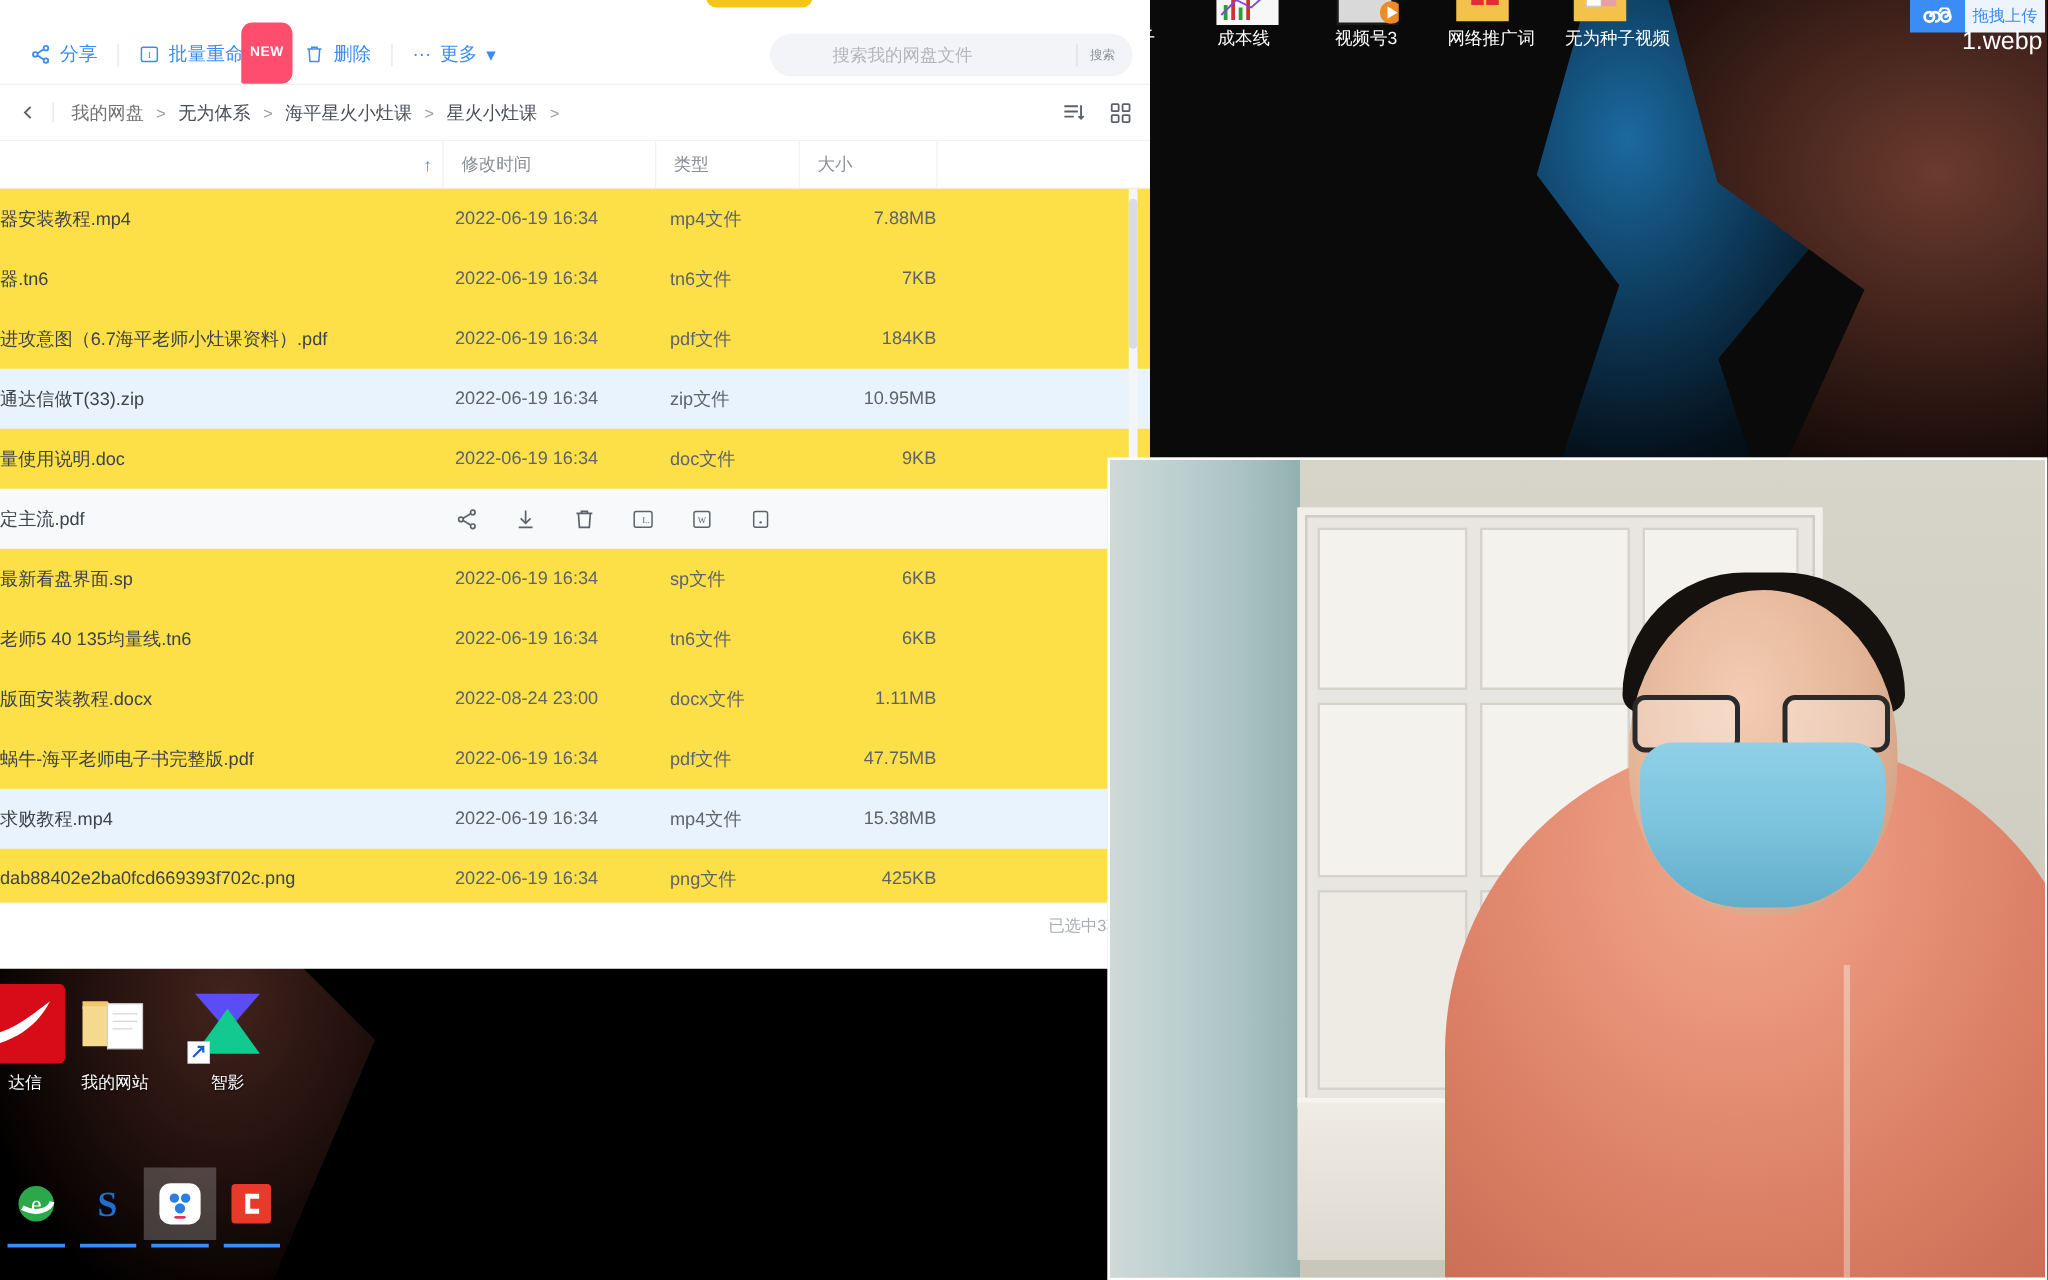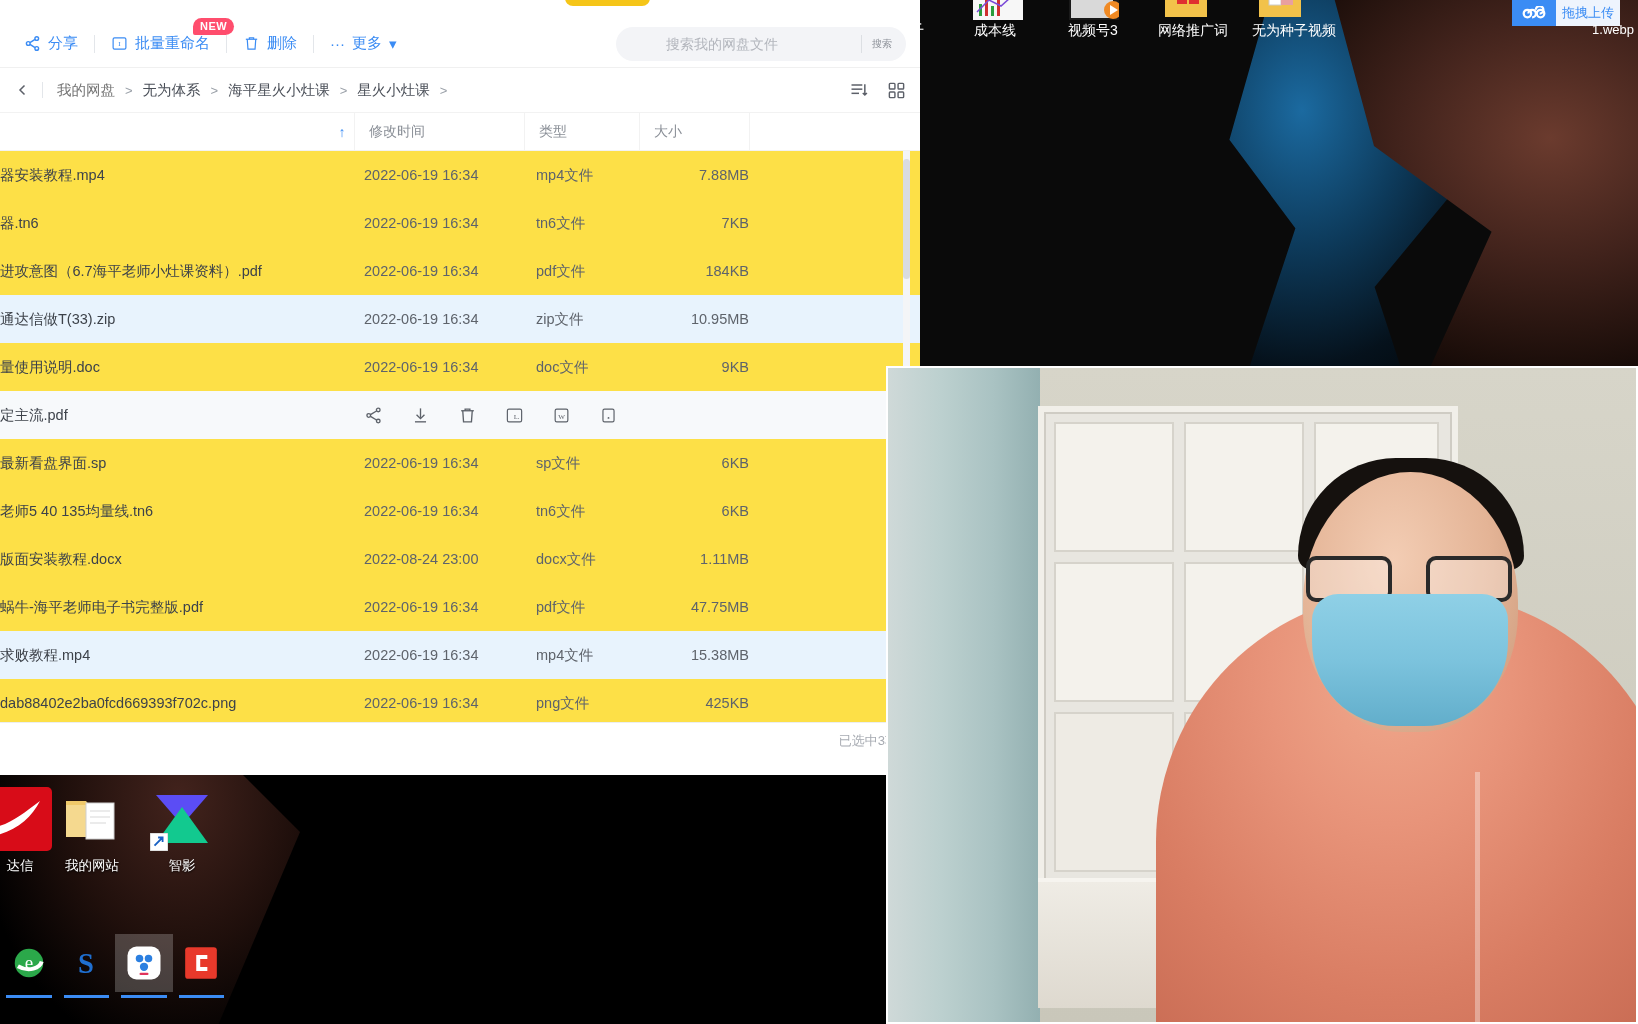--- a/index.html
+++ b/index.html
@@ -36,21 +36,21 @@
     color: #3b8cf4; font-size: 15px; padding: 4px 10px;
     cursor: pointer; position: relative; white-space: nowrap;
   }
   .tb-btn .lbl { color: #3b8cf4; }
   .tb-sep { width:1px; height:18px; background:#e3e6ea; margin: 0 6px; }
   .tb-icon { width:17px; height:17px; display:inline-block; position:relative; }
 
   .badge-new {
     position: absolute; top: -12px; left: 92px;
     background: #ff4d6d; color: #fff; font-size: 11px; font-weight: bold;
-    padding: 2px 7px; border-radius: 9px 9px 9px 2px; line-height: 1.2;
+    padding: 18px 7px; border-radius: 9px 9px 9px 2px; line-height: 1.2;
     letter-spacing: .5px;
   }
 
   .search-wrap {
     margin-left: auto; display:flex; align-items:center;
     width: 290px; height: 34px; background: #f3f4f7;
     border-radius: 17px; padding: 0 6px 0 18px;
   }
   .search-input {
     flex:1; border:none; outline:none; background:transparent;
@@ -160,32 +160,32 @@
   }
 
   
   .thumbstrip { position:absolute; left:0; top:0; width: 100%; height: 48px; }
   .thumb { position:absolute; width: 52px; text-align:center; }
   .thumb .tg { width: 50px; height: 34px; margin: 0 auto; }
   .lbl-row { position:absolute; top: 22px; left:0; width:100%; height:26px; }
   .dlabel { position:absolute; color:#fff; font-size:14px; white-space:nowrap; }
 
   .upload-chip {
-    position:absolute; right: 18px; top: 0; display:flex; align-items:flex-start;
+    position:absolute; right: 2px; top: 0; display:flex; align-items:flex-start;
     height: 26px;
   }
   .chip-blue {
     width: 44px; height: 26px; background:#3b8cf4;
     display:flex; align-items:center; justify-content:center;
   }
   .chip-txt {
     background:#eef4fd; color:#3b8cf4; font-size:13px; height:26px;
     display:flex; align-items:center; padding: 0 6px;
   }
-  .webp-lbl { position:absolute; right: 4px; top: 22px; color:#fff; font-size:13px; }
+  .webp-lbl { position:absolute; right: 4px; top: 22px; color:#fff; font-size:20px; }
 
   
   .art-swirl {
     position:absolute; left: 250px; top: 0; width: 330px; height: 368px;
     background: radial-gradient(ellipse at 40% 30%, #1c6fa8 0%, #0d3c5e 38%, #05121d 70%, #000 100%);
     clip-path: polygon(30% 0,78% 0,70% 26%,86% 52%,62% 78%,70% 100%,24% 100%,38% 62%,18% 38%);
     opacity: .95;
   }
   .art-hair {
     position:absolute; right: -30px; top: -10px; width: 420px; height: 390px;

